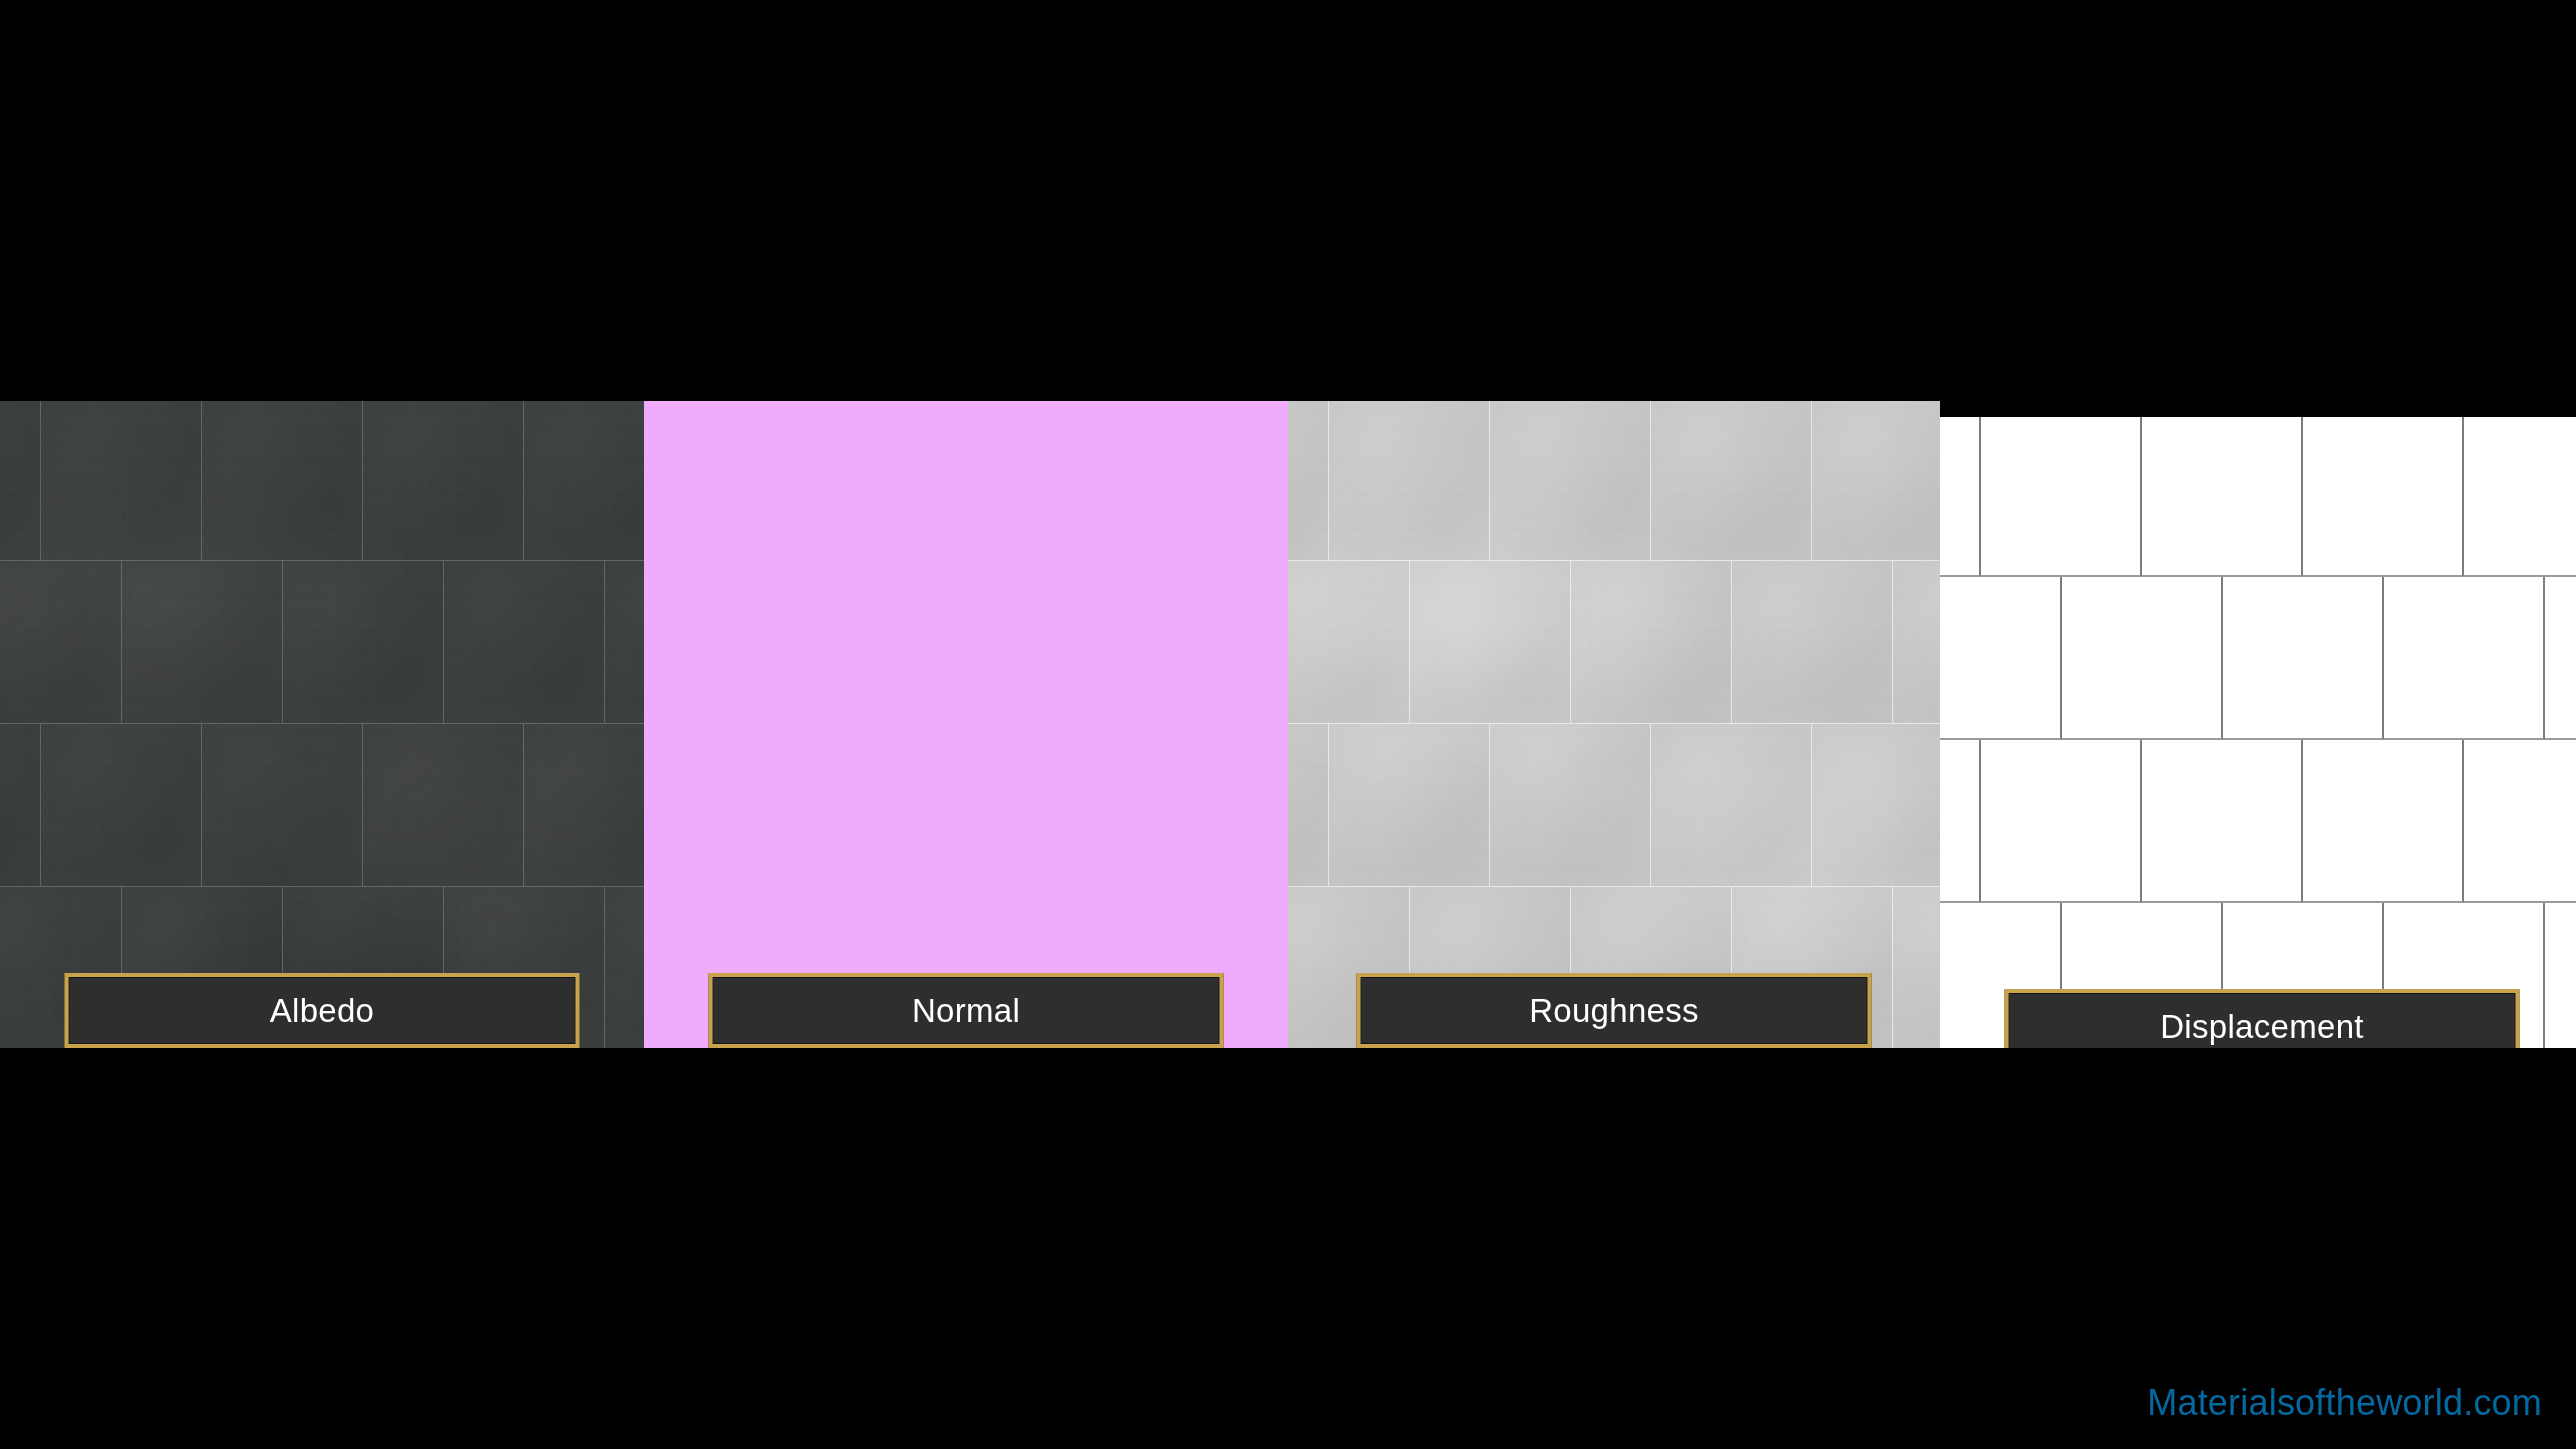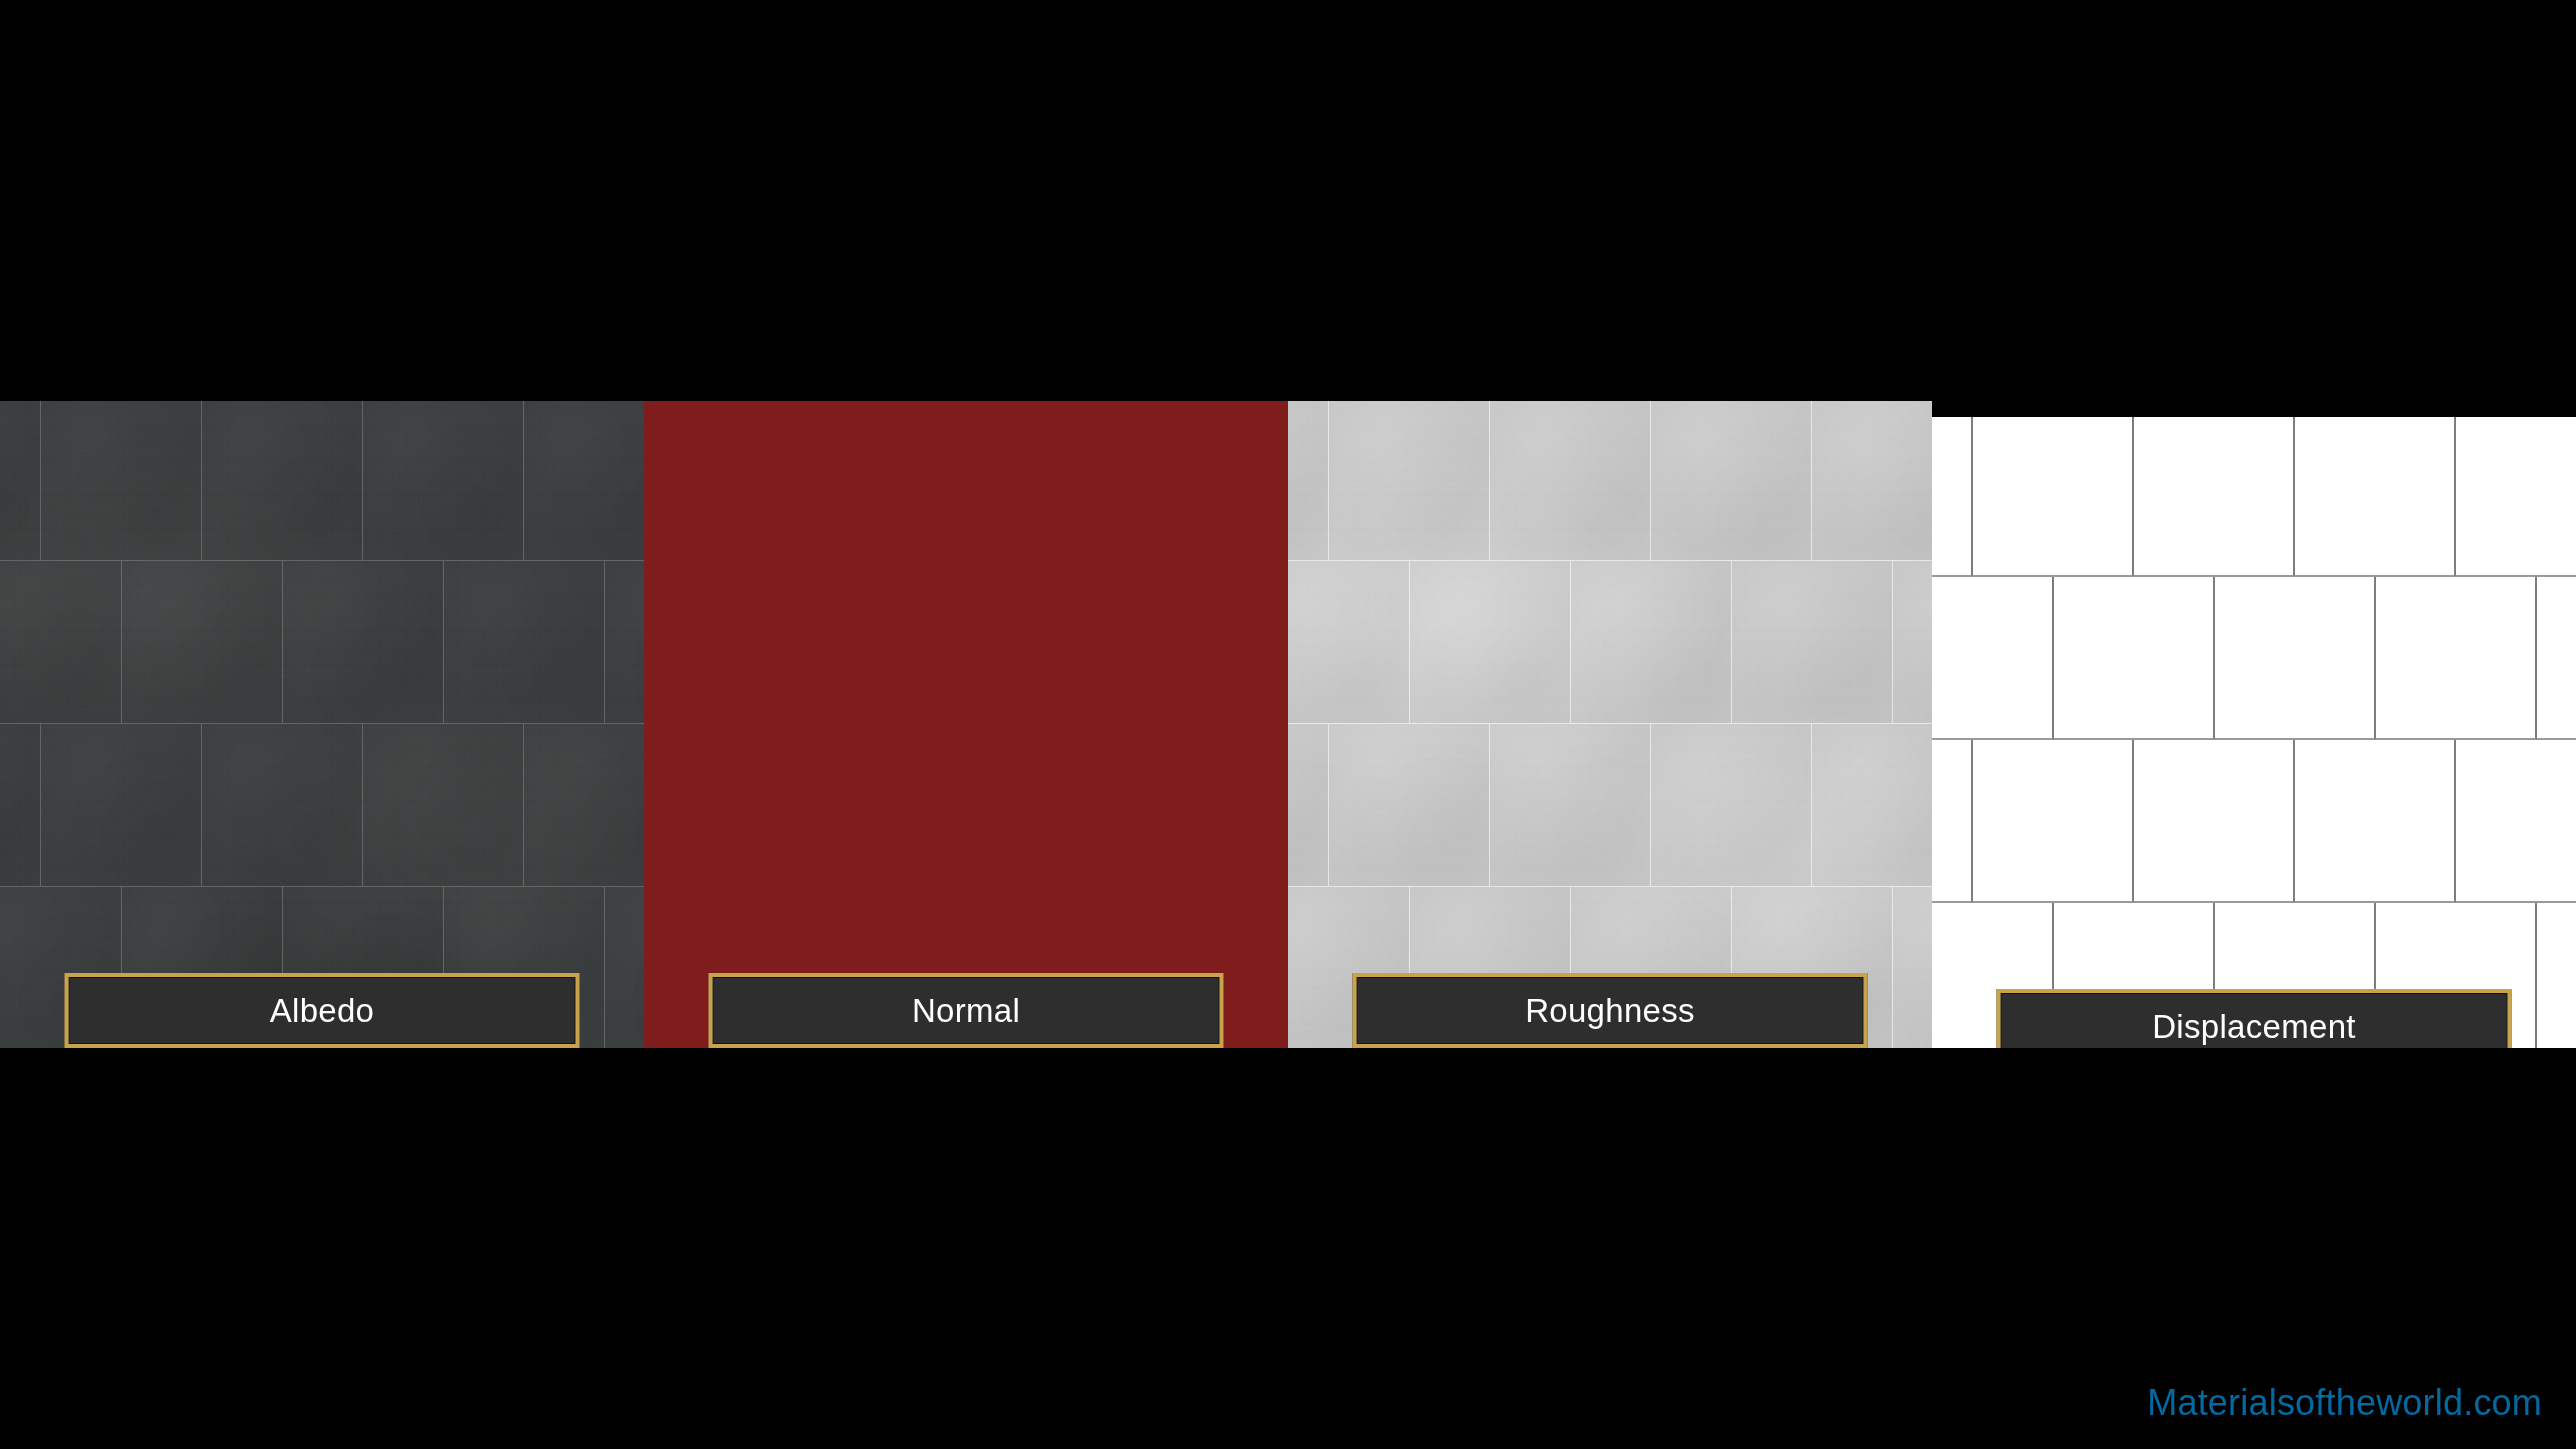--- a/index.html
+++ b/index.html
@@ -88,28 +88,29 @@
     inset: 0;
     pointer-events: none;
     opacity: .5;
     background-image:
       repeating-linear-gradient(0deg,   rgba(255,255,255,0.016) 0 0.9px, rgba(0,0,0,0.016) 0.9px 1.7px),
       repeating-linear-gradient(90deg,  rgba(255,255,255,0.012) 0 0.9px, rgba(0,0,0,0.012) 0.9px 2.6px),
       repeating-linear-gradient(37deg,  rgba(255,255,255,0.010) 0 1.7px, rgba(0,0,0,0.010) 1.7px 4.3px);
   }
 
   
-  .panel-normal { background: #7f1d1d; }
+  .panel-normal { background: #f0abfc; }
 
   
   .panel-roughness {
     background:
       radial-gradient(ellipse 378px 240px at 26% 34%, rgba(255,255,255,0.22), rgba(0,0,0,0) 72%),
       radial-gradient(ellipse 326px 206px at 78% 70%, rgba(255,255,255,0.16), rgba(0,0,0,0) 72%),
       #c6c6c6;
+    padding-left: 8px;
   }
   .panel-roughness .tile {
     border-right: 1.7px solid rgba(255,255,255,0.60);
     border-bottom: 1.7px solid rgba(255,255,255,0.60);
     background-image:
       radial-gradient(circle at 34% 28%, rgba(255,255,255,0.16), rgba(0,0,0,0) 66%),
       radial-gradient(circle at 70% 74%, rgba(0,0,0,0.030), rgba(0,0,0,0) 66%);
   }
   .panel-roughness .grain { opacity: .35; }
 

